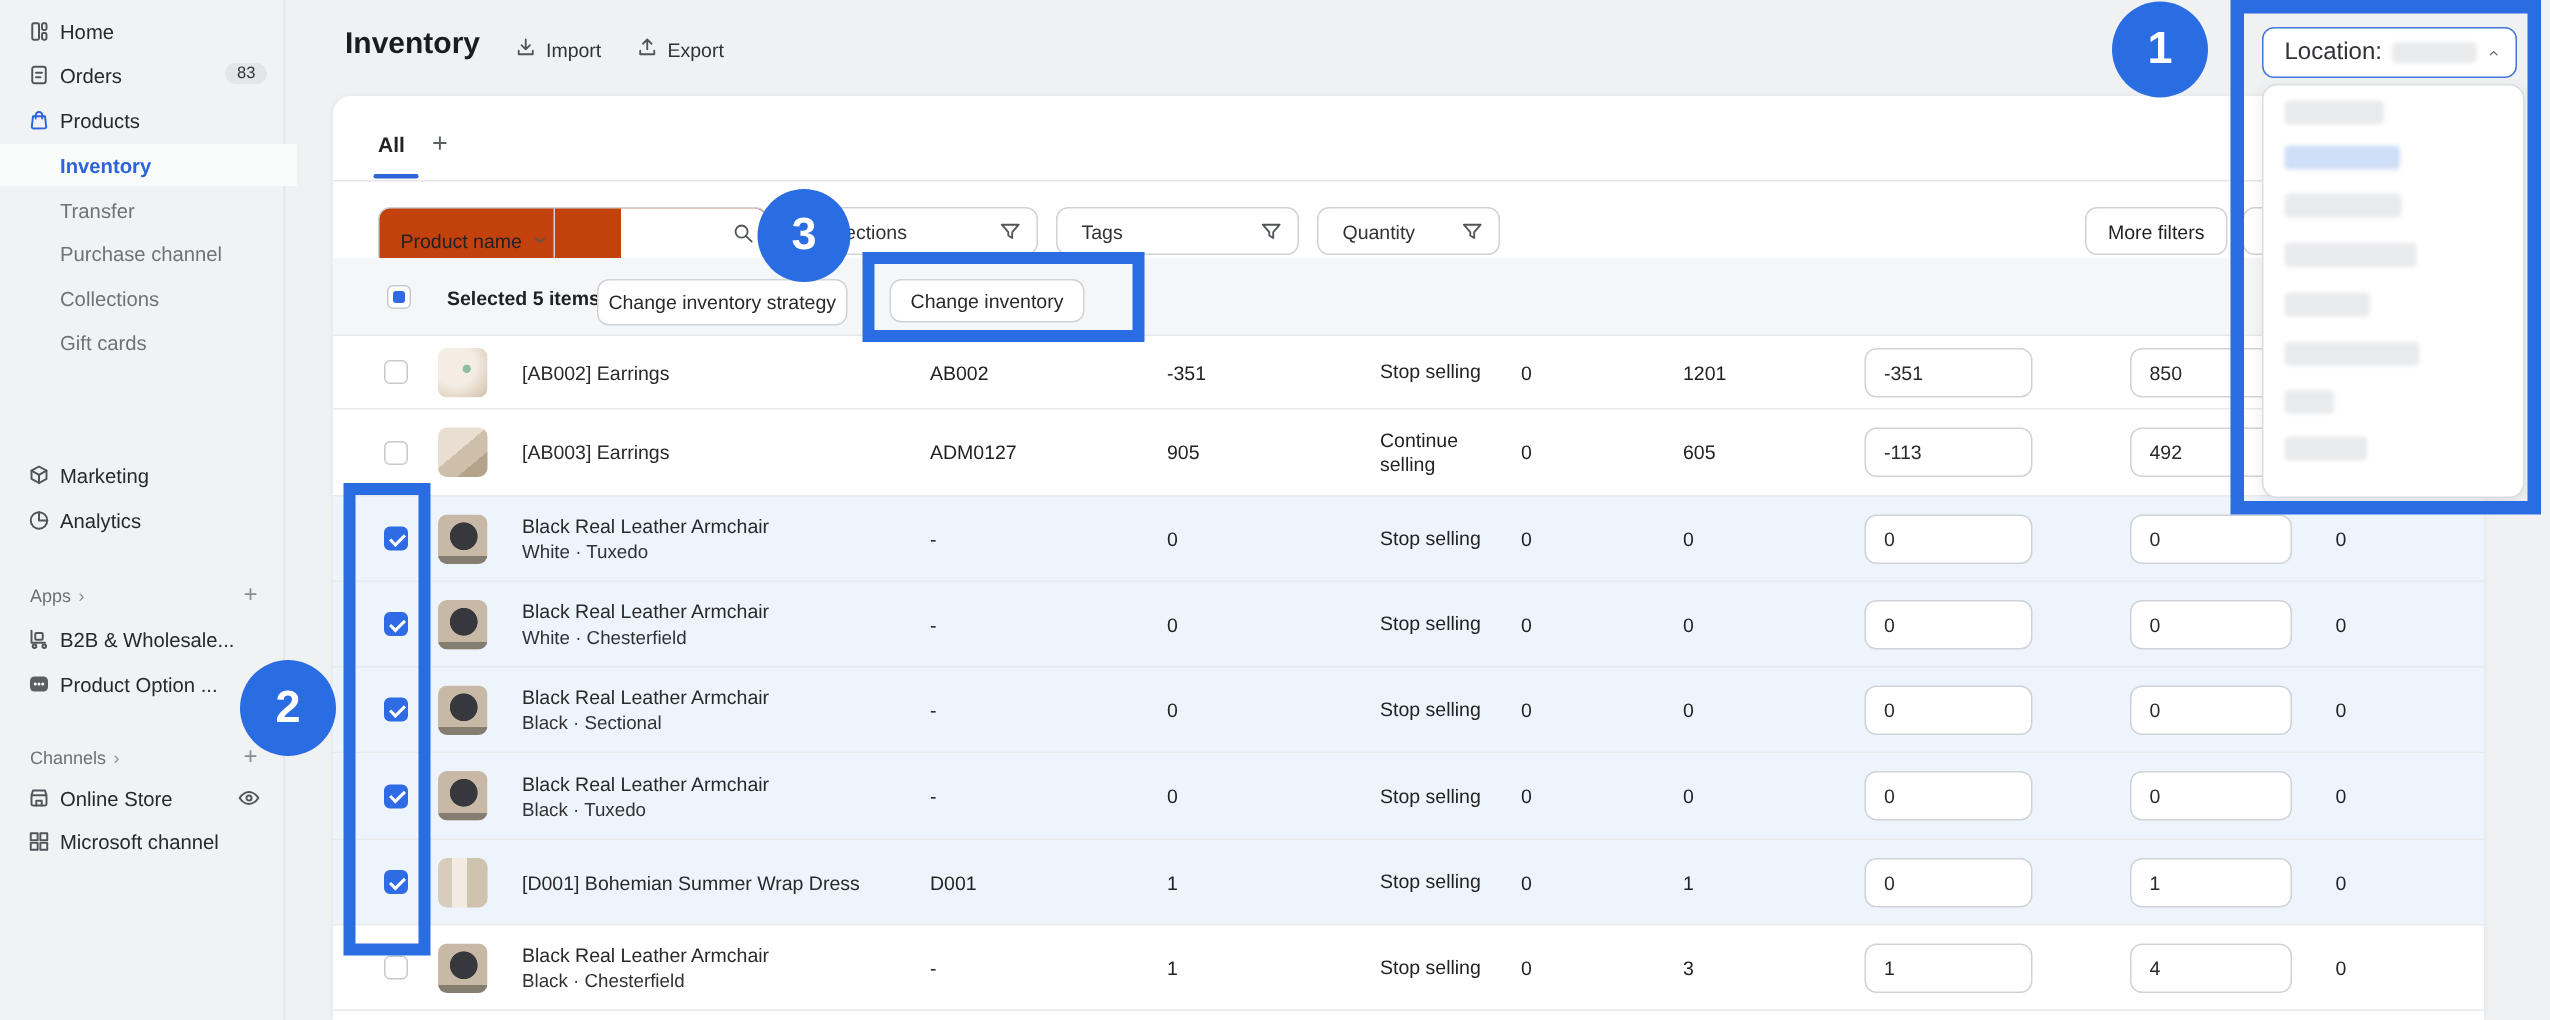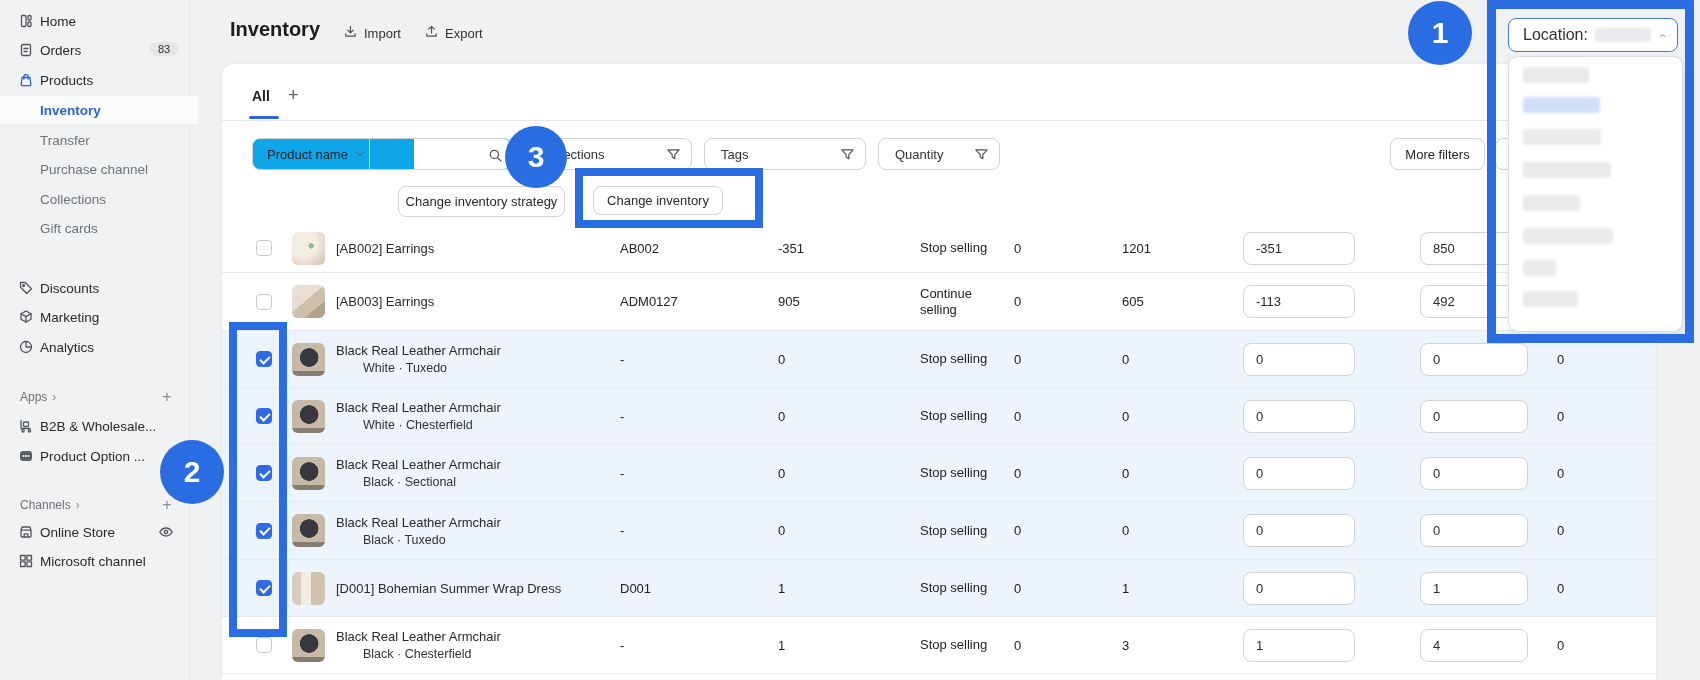--- a/index.html
+++ b/index.html
@@ -30,21 +30,21 @@
   #card { position:absolute; left:222px; top:64px; width:1434px; height:616px; background:#fff; border-radius:12px 12px 0 0; box-shadow:0 0 4px rgba(0,0,0,.06); }
 
   
   #tab-all { position:absolute; left:252px; top:88px; font-size:14px; font-weight:600; color:#202223; cursor:pointer; }
   #tab-add { position:absolute; left:288px; top:85px; font-size:18px; color:#5c5f62; cursor:pointer; }
   #tab-underline { position:absolute; left:249px; top:116px; width:30px; height:3px; background:#2c63d9; border-radius:2px; }
   #tab-divider { position:absolute; left:222px; top:120px; width:1434px; height:1px; background:#e4e6e9; }
 
   
   .fbox { position:absolute; top:138px; height:32px; background:#fff; border:1px solid #cfd3d8; border-radius:8px; display:flex; align-items:center; cursor:pointer; }
-  #f-group { position:absolute; left:252px; top:138px; width:260px; height:32px; border:1px solid #cfd3d8; border-radius:8px; background:#0ea5e9; display:flex;gap:44px; }
+  #f-group { position:absolute; left:252px; top:138px; width:260px; height:44px; border:1px solid #cfd3d8; border-radius:8px; background:#c2410c; display:flex;gap:44px; }
   #f-select { width:117px; border-right:1px solid #cfd3d8; display:flex; align-items:center; padding-left:14px; gap:6px; cursor:pointer; }
   #f-search { flex:1; position:relative; }
   #f-search input { width:100%; height:100%; border:0; outline:0; border-radius:0 8px 8px 0; font-size:13px; padding:0 26px 0 10px; }
   .funnel { margin-left:auto; margin-right:10px; }
   .ftext { padding-left:16px; color:#303236; }
 
   
   #bulk-bar { position:absolute; left:222px; top:172px; width:1434px; height:52px; background:#f4f6f8; border-bottom:1px solid #e6e8ea; }
   .bulk-btn { position:absolute; top:186px; height:31px; background:#fff; border:1px solid #cfd3d8; border-radius:8px; font-size:13px; color:#27292b; display:flex; align-items:center; justify-content:center; cursor:pointer; }
 
@@ -52,31 +52,31 @@
   .cb { position:relative; width:16px; height:16px; border:1.5px solid #c6cacf; border-radius:4px; background:#fff; cursor:pointer; }
   .cb.checked { background:#2f6be4; border-color:#2f6be4; }
   .cb.checked::after { content:""; position:absolute; left:4.5px; top:1.5px; width:4px; height:8px; border:solid #fff; border-width:0 2px 2px 0; transform:rotate(45deg); }
   .cb.ind::after { content:""; position:absolute; inset:3px; background:#2f6be4; border-radius:2px; }
 
   
   .row { position:absolute; left:222px; width:1434px; background:#fff; }
   .row.sel { background:#edf4fc; }
   .row.bt { border-top:1px solid #e7e9eb; }
   .cell { position:absolute; top:0; height:100%; display:flex; align-items:center; }
-  .c-cb { left:34px; } .c-thumb { left:70px; } .c-name { left:114px; }
+  .c-cb { left:34px; } .c-thumb { left:70px; } .c-name { left:126px; }
   .c-sku { left:398px; } .c-qty1 { left:556px; } .c-strat { left:698px; width:85px; line-height:16px; }
   .c-avail { left:792px; } .c-onhand { left:900px; }
   .c-in1 { left:1021px; } .c-in2 { left:1198px; } .c-last { left:1335px; }
   .thumb { width:33px; height:33px; border-radius:6px; }
   .t-earrings1 { background:radial-gradient(circle at 58% 42%, #8fbf9f 0 2.5px, rgba(0,0,0,0) 3px), radial-gradient(circle at 35% 35%, #f4ede3 0 45%, #e2d4c3 75%, #ccbead 100%); }
   .t-earrings2 { background:linear-gradient(140deg,#e8ded1 0 45%, #cdbfa9 45% 72%, #b3a38a 72%); }
   .t-armchair { background-color:#c7b9a6; background-image:radial-gradient(circle at 52% 44%, #37383d 0 9px, rgba(0,0,0,0) 9.5px), linear-gradient(0deg, #857d70 0 5px, rgba(0,0,0,0) 5px); }
   .t-dress { background:linear-gradient(90deg,#d8ccbc 0 28%, #f1ebe2 28% 58%, #cfc2ae 58%); }
   .pname { font-size:13px; color:#27292b; }
-  .pvariant { font-size:12.5px; color:#303236; margin-top:3px;margin-left:27px; }
+  .pvariant { font-size:12.5px; color:#303236; margin-top:3px; }
   .qty-input { height:33px; border:1px solid #cfd3d8; border-radius:8px; padding:0 12px; font-size:13px; color:#27292b; background:#fff; outline:none; font-family:inherit; }
   .in1 .qty-input { width:112px; } .in2 .qty-input { width:108px; }
   #bottom-divider { position:absolute; left:222px; top:673px; width:1434px; height:1px; background:#e7e9eb; }
 
   
   #loc-btn { position:absolute; left:1508px; top:18px; width:170px; height:34px; background:#fff; border:1.5px solid #4378d6; border-radius:8px; display:flex; align-items:center; padding:0 10px 0 14px; gap:7px; z-index:15; cursor:pointer; }
   #loc-btn .loc-label { font-size:16px; color:#303236; white-space:nowrap; }
   .blur-pill { background:#e9eaec; border-radius:3px; filter:blur(1.5px); }
   #loc-panel { position:absolute; left:1508px; top:56px; width:175px; height:276px; background:#fff; border:1px solid #dadde1; border-radius:10px; box-shadow:0 3px 10px rgba(0,0,0,.08); z-index:10; }
   .loc-item { position:absolute; left:14px; height:16px; cursor:pointer; }
@@ -131,29 +131,20 @@
     </div>
     <div class="side-item" style="top:155px">
       <span class="lbl sub">Purchase channel</span>
     </div>
     <div class="side-item" style="top:185px">
       <span class="lbl sub">Collections</span>
     </div>
     <div class="side-item" style="top:214px">
       <span class="lbl sub">Gift cards</span>
     </div>
-    <div class="side-item" style="top:274px">
-      <span class="side-icon">
-          <svg class="ic" width="16" height="16" viewBox="0 0 16 16">
-            <path d="M2.5 2.5h4.8l6.2 6.2-4.8 4.8-6.2-6.2z"></path>
-            <circle cx="5.6" cy="5.6" r="0.9"></circle>
-          </svg>
-        </span>
-      <span class="lbl">Discounts</span>
-    </div>
     <div class="side-item" style="top:303px">
       <span class="side-icon">
           <svg class="ic" width="16" height="16" viewBox="0 0 16 16">
             <path d="M8 2l5 2.8v5.4L8 13 3 10.2V4.8z"></path>
             <path d="M3 4.8l5 2.8 5-2.8M8 7.6V13"></path>
           </svg>
         </span>
       <span class="lbl">Marketing</span>
     </div>
     <div class="side-item" style="top:333px">
@@ -281,20 +272,24 @@
     <span class="ftext">Quantity</span>
     <svg class="ic funnel" width="15" height="15" viewBox="0 0 16 16">
         <path d="M2 3h12l-4.6 5.2v4.3L6.6 10.6V8.2z"></path>
       </svg>
   </div>
   <div class="fbox" style="left:1390px;width:95px;justify-content:center">
     <span>More filters</span>
   </div>
   <div id="hidden-btn-frag"></div>
 
+  <div id="bulk-bar">
+    <div class="cb ind" style="position:absolute;left:36px;top:18px"></div>
+    <span style="position:absolute;left:76px;top:19px;font-weight:700">Selected 5 items</span>
+  </div>
   <div class="bulk-btn" style="left:398px;width:167px">
     <span>Change inventory strategy</span>
   </div>
   <div class="bulk-btn" style="left:593px;width:130px;height:29px">
     <span>Change inventory</span>
   </div>
 
   <div id="rows">
   <div class="row" style="top: 224px; height: 48px;">
     <div class="cell c-cb">

